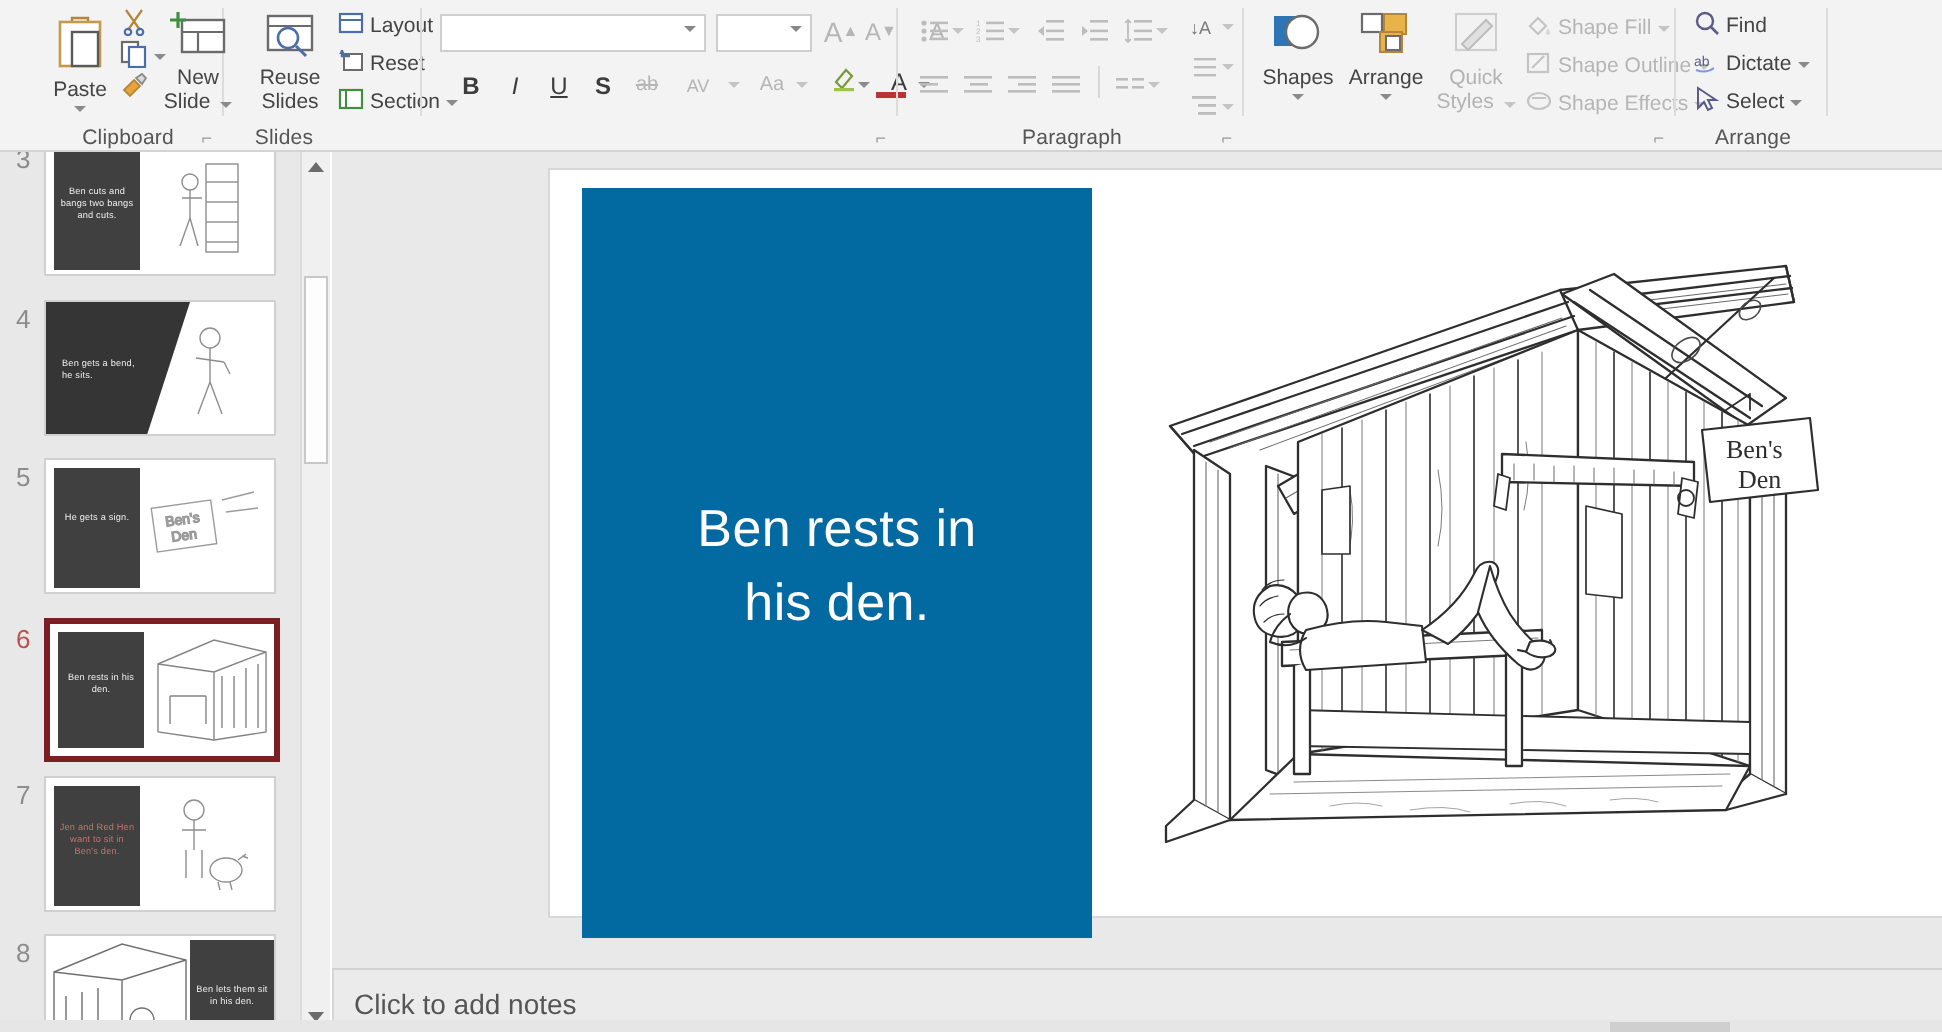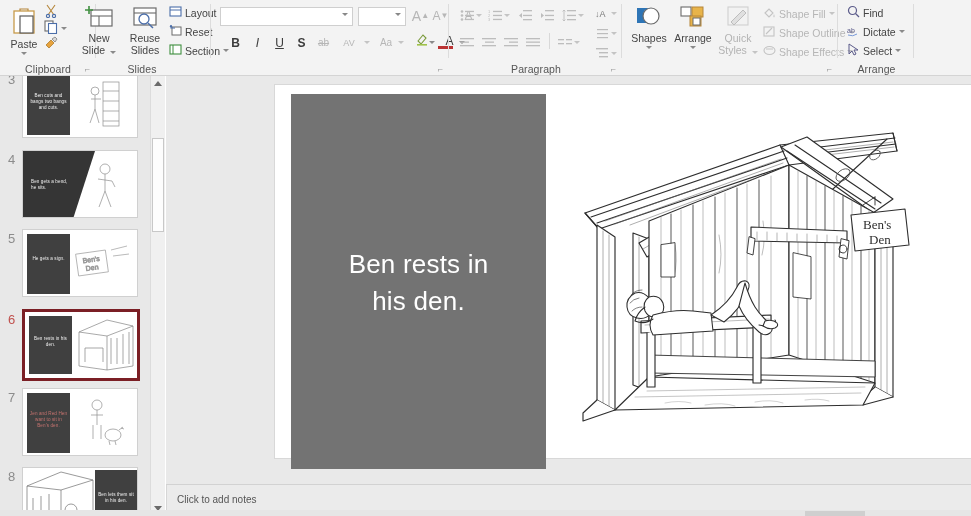--- a/index.html
+++ b/index.html
@@ -101,52 +101,52 @@
   .stage {
     position:absolute; left:166px; top:76px; right:0; height:408px;
     background:#e9e9e9;
   }
   .slide {
     position:absolute; left:108px; top:8px; width:900px; height:375px;
     background:#ffffff; border:1px solid #d8d8d8;
   }
   .darkpanel {
     position:absolute; left:16px; top:9px; width:255px; height:375px;
-    background:#737373;
+    background:#0369a1;
   }
   .slidetitle {
     position:absolute; left:0; right:0; top:152px;
     text-align:center; color:#ffffff;
     font-size:26px; line-height:37px; font-weight:300;
     letter-spacing:.2px; padding:0 18px;
   }
   .artwrap { position:absolute; left:300px; top:40px; width:345px; height:305px; }
 
   
   .notesbar {
     position:absolute; left:166px; top:484px; width:805px; height:32px;
     background:#ebebeb; border-top:1px solid #d2d2d2;
   }
   .notestext {
-    position:absolute; left:11px; top:9px; font-size:10px; color:#555;
+    position:absolute; left:11px; top:9px; font-size:14px; color:#555;
   }
   .notesdiv { position:absolute; left:0; top:0; width:1px; height:32px; background:#d6d6d6; }
   .botstrip {
     position:absolute; left:0; bottom:0; width:971px; height:6px; background:#e6e6e6;
   }
   .botnub { position:absolute; left:805px; bottom:0; width:60px; height:5px; background:#cfcfcf; }
 </style>
 </head>
 <body>
 
 <div id="app">
 
   <div class="ribbon">
 
-    <div class="rgroup" style="left:0;width:96px">
+    <div class="rgroup" style="left:16px;width:96px">
       <div class="bigbtn" style="left:4px;top:6px;width:40px">
         <span class="icobox">
           <svg width="26" height="30" viewBox="0 0 26 30">
             <path d="M9 3 h8 v3 h-8 z" fill="none" stroke="#b5863a" stroke-width="1.2"></path>
             <rect x="3" y="5" width="20" height="22" fill="#fff" stroke="#c79a4a" stroke-width="1.3"></rect>
             <rect x="9" y="10" width="13" height="17" fill="#fff" stroke="#5a5a5a" stroke-width="1.2"></rect>
           </svg>
         </span>
         <span class="cap">Paste</span>
         <span class="caret" style="display:block;margin:2px auto 0"></span>

